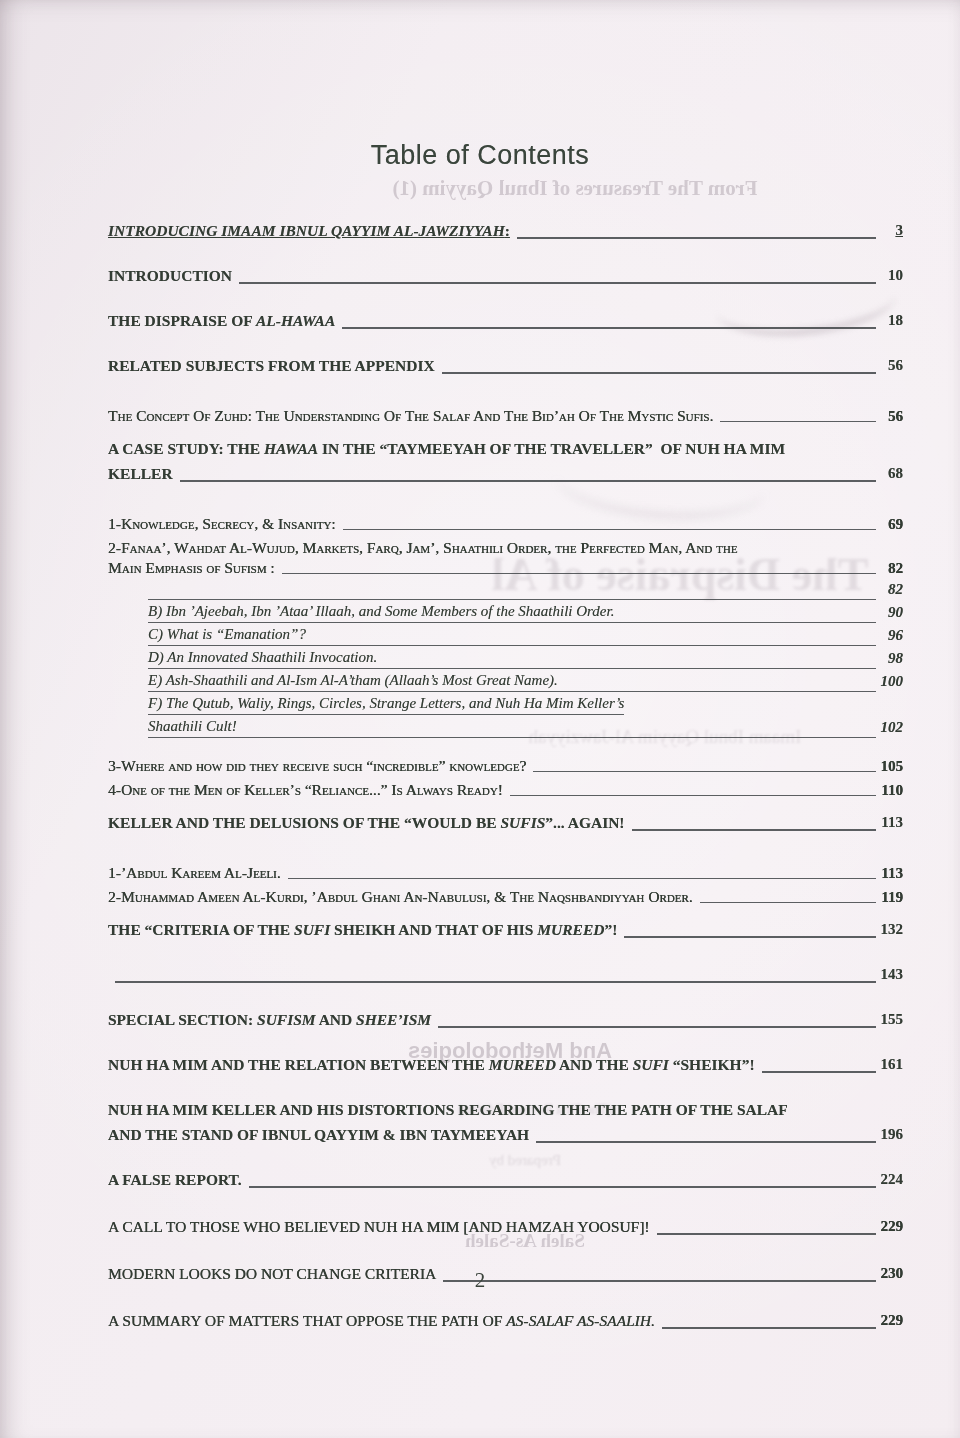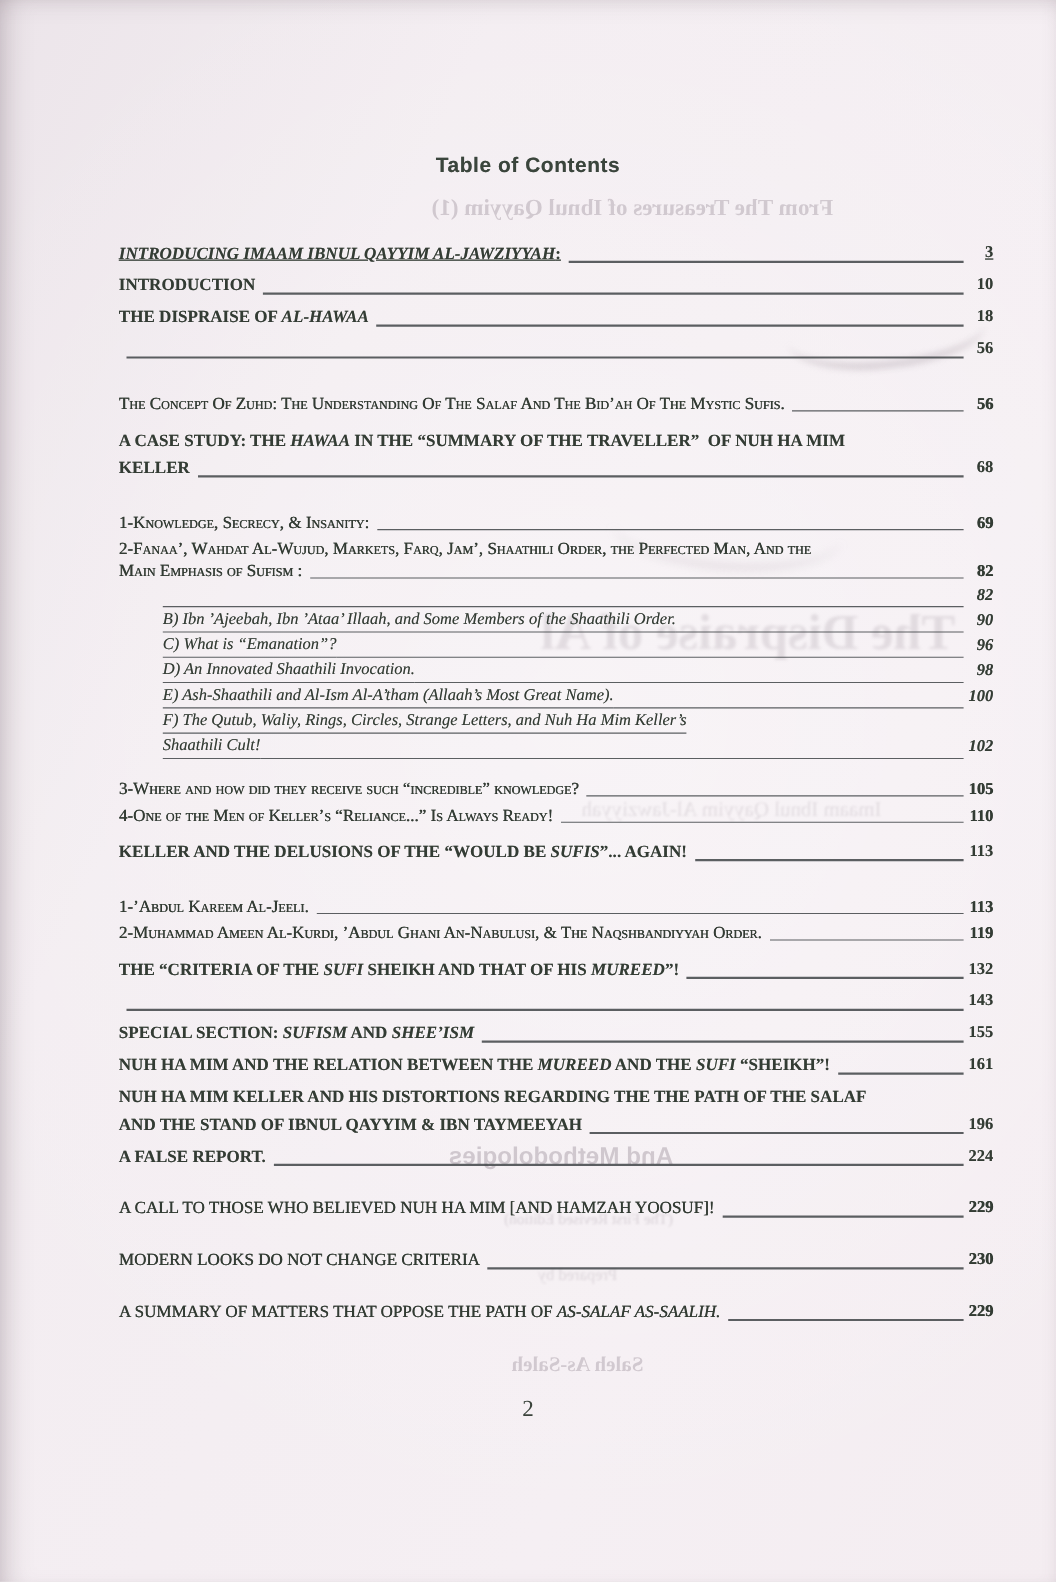--- a/index.html
+++ b/index.html
@@ -15,39 +15,38 @@
       linear-gradient(115deg,#ece5ea 0%, #f3edf1 28%, #f5eff3 70%, #f4edf1 100%);
     box-shadow: inset 20px 0 26px -18px rgba(96,76,90,.35),
                 inset 0 16px 22px -16px rgba(96,76,90,.18),
                 inset -10px 0 18px -14px rgba(96,76,90,.14);
     color:#333c34;
   }
   .title{
     position:absolute;top:140px;left:0;width:100%;
     text-align:center;
     font-family:"Liberation Sans",sans-serif;
-    font-size:19px;letter-spacing:.5px;color:#3a453c;
+    font-size:27px;letter-spacing:.5px;color:#3a453c;
     text-shadow:0 0 .5px rgba(58,69,60,.55);
-    font-weight:bold;
   }
   .toc{
     position:absolute;top:218px;left:108px;right:57px;
     text-shadow:0 0 .4px rgba(45,55,46,.5);
   }
   .entry{margin:0;}
   .row{display:flex;align-items:flex-end;}
   .txt{white-space:pre;}
   .leader{
     flex:1 1 auto;min-width:8px;
     border-bottom:2px solid rgba(64,68,70,.85);
     margin:0 3px 4px 7px;
   }
   .pg{font-weight:bold;min-width:24px;text-align:right;font-size:15px;}
 
-  .e-main{font-weight:bold;font-size:15.5px;line-height:25px;margin-top:4px;}
+  .e-main{font-weight:bold;font-size:15.5px;line-height:25px;margin-top:20px;}
   .e-mainreg{font-weight:normal;font-size:15.5px;line-height:25px;margin-top:22px;
              text-shadow:.3px 0 0 currentColor;}
   .e-sub{font-variant:small-caps;font-size:15.5px;line-height:20px;margin-top:4px;
          text-shadow:.3px 0 0 currentColor;}
   .e-item{font-style:italic;font-size:15px;line-height:22px;padding-left:40px;margin-top:0;}
   .e-item .txt{border-bottom:1.6px solid rgba(64,68,70,.85);}
   .e-item .leader{margin:0 3px 0 0;border-bottom-width:1.6px;}
   .e-sub .leader{border-bottom-width:1.6px;}
 
   .e-main + .e-sub, .e-mainreg + .e-sub{margin-top:28px;}
@@ -117,34 +116,35 @@
       </div>
       <div class="entry e-main">
         <div class="row">
           <span class="txt"><span>THE DISPRAISE OF </span><i>AL-HAWAA</i></span>
           <span class="leader"></span>
           <span class="pg">18</span>
         </div>
       </div>
       <div class="entry e-main">
         <div class="row">
+          <span class="txt"><span>RELATED SUBJECTS FROM THE APPENDIX</span></span>
           <span class="leader"></span>
           <span class="pg">56</span>
         </div>
       </div>
       <div class="entry e-sub">
         <div class="row">
           <span class="txt"><span>The Concept Of Zuhd: The Understanding Of The Salaf And The Bid’ah Of The Mystic Sufis.</span></span>
           <span class="leader"></span>
           <span class="pg">56</span>
         </div>
       </div>
       <div class="entry e-main">
         <div class="row">
-          <span class="txt"><span>A CASE STUDY: THE </span><i>HAWAA</i><span> IN THE “SUMMARY OF THE TRAVELLER”  OF NUH HA MIM</span></span>
+          <span class="txt"><span>A CASE STUDY: THE </span><i>HAWAA</i><span> IN THE “TAYMEEYAH OF THE TRAVELLER”  OF NUH HA MIM</span></span>
         </div>
         <div class="row">
           <span class="txt"><span>KELLER</span></span>
           <span class="leader"></span>
           <span class="pg">68</span>
         </div>
       </div>
       <div class="entry e-sub">
         <div class="row">
           <span class="txt"><span>1-Knowledge, Secrecy, &amp; Insanity:</span></span>

